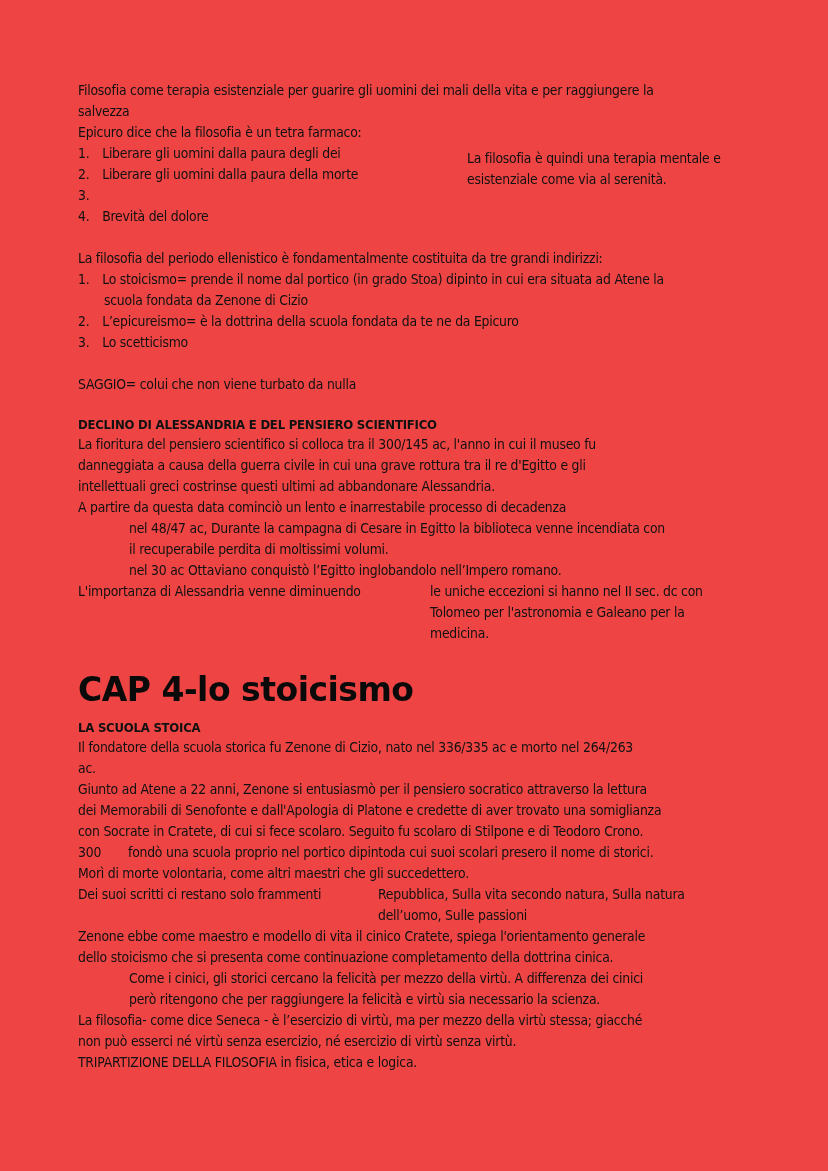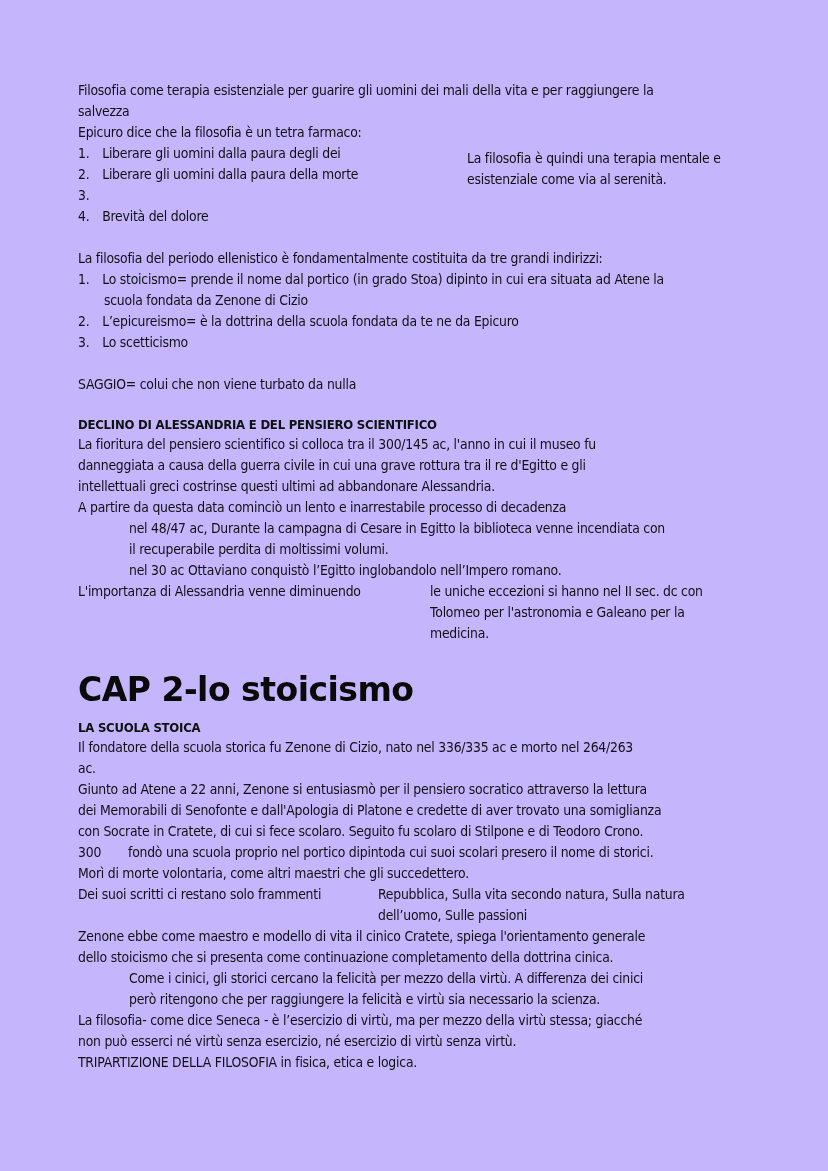--- a/index.html
+++ b/index.html
@@ -1,21 +1,21 @@
 <!DOCTYPE html>
 <html><head>
 <meta charset="utf-8">
 <style>
   html, body { margin: 0; padding: 0; background: #ffffff; }
   body {
     width: 828px; height: 1171px; position: relative; overflow: hidden;
     font-family: "DejaVu Sans", sans-serif;
     color: #111111;
   }
-  .page { position: absolute; left: 0; top: 0; width: 828px; height: 1171px; background: #c4b5fd; }
+  .page { position: absolute; left: 0; top: 0; width: 828px; height: 1171px; background: #ef4444; }
   .ln {
     position: absolute; white-space: nowrap;
     font-size: 13.4px; line-height: 21px; letter-spacing: -0.25px;
     font-family: "DejaVu Sans", sans-serif;
     transform: scaleX(0.93); transform-origin: left top;
   }
   .bold { font-weight: bold; font-size: 12.6px; }
   .title {
     position: absolute; left: 78px; top: 668px; white-space: nowrap;
     font-family: "DejaVu Sans", sans-serif; font-weight: bold;
@@ -54,21 +54,21 @@
   <div class="ln" style="left:78px;top:476px;">intellettuali greci costrinse questi ultimi ad abbandonare Alessandria.</div>
   <div class="ln" style="left:78px;top:497px;">A partire da questa data cominciò un lento e inarrestabile processo di decadenza</div>
   <div class="ln" style="left:129px;top:518px;">nel 48/47 ac, Durante la campagna di Cesare in Egitto la biblioteca venne incendiata con</div>
   <div class="ln" style="left:129px;top:539px;">il recuperabile perdita di moltissimi volumi.</div>
   <div class="ln" style="left:129px;top:560px;">nel 30 ac Ottaviano conquistò l’Egitto inglobandolo nell’Impero romano.</div>
   <div class="ln" style="left:78px;top:581px;">L'importanza di Alessandria venne diminuendo</div>
   <div class="ln" style="left:430px;top:581px;">le uniche eccezioni si hanno nel II sec. dc con</div>
   <div class="ln" style="left:430px;top:602px;">Tolomeo per l'astronomia e Galeano per la</div>
   <div class="ln" style="left:430px;top:623px;">medicina.</div>
 
-  <div class="title">CAP 2-lo stoicismo</div>
+  <div class="title">CAP 4-lo stoicismo</div>
   <div class="ln bold" style="left:78px;top:717px;">LA SCUOLA STOICA</div>
   <div class="ln" style="left:78px;top:737px;">Il fondatore della scuola storica fu Zenone di Cizio, nato nel 336/335 ac e morto nel 264/263</div>
   <div class="ln" style="left:78px;top:758px;">ac.</div>
   <div class="ln" style="left:78px;top:779px;">Giunto ad Atene a 22 anni, Zenone si entusiasmò per il pensiero socratico attraverso la lettura</div>
   <div class="ln" style="left:78px;top:800px;">dei Memorabili di Senofonte e dall'Apologia di Platone e credette di aver trovato una somiglianza</div>
   <div class="ln" style="left:78px;top:821px;">con Socrate in Cratete, di cui si fece scolaro. Seguito fu scolaro di Stilpone e di Teodoro Crono.</div>
   <div class="ln" style="left:78px;top:842px;">300</div>
   <div class="ln" style="left:128px;top:842px;">fondò una scuola proprio nel portico dipintoda cui suoi scolari presero il nome di storici.</div>
   <div class="ln" style="left:78px;top:863px;">Morì di morte volontaria, come altri maestri che gli succedettero.</div>
   <div class="ln" style="left:78px;top:884px;">Dei suoi scritti ci restano solo frammenti</div>

